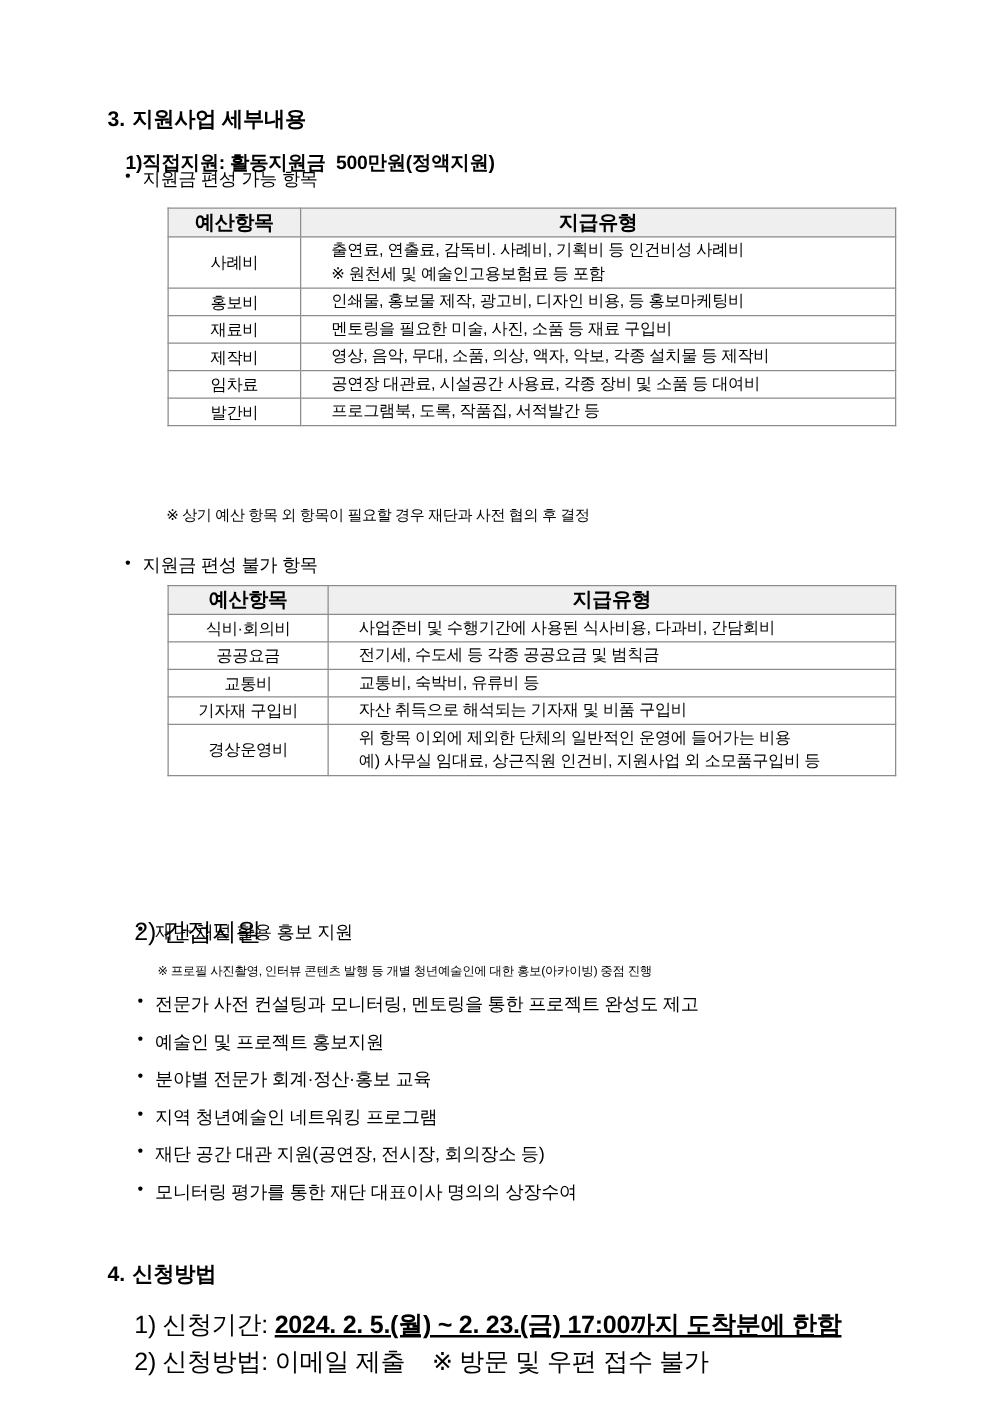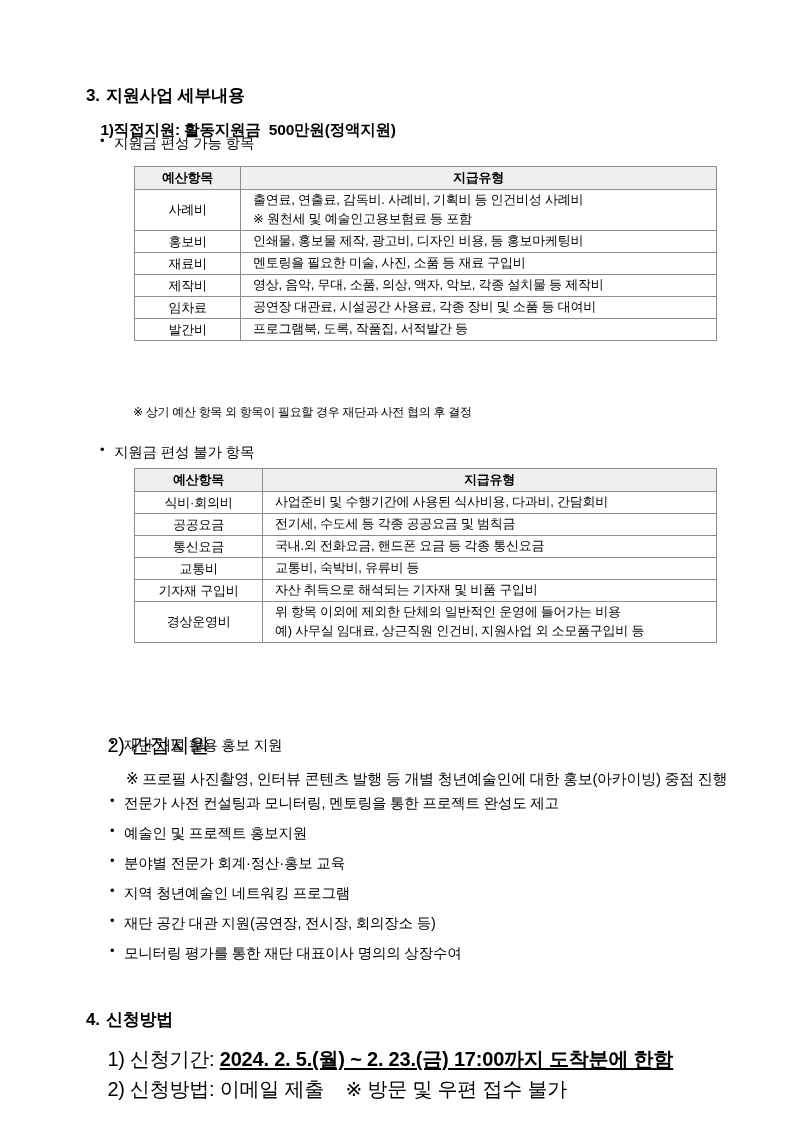--- a/index.html
+++ b/index.html
@@ -56,21 +56,21 @@
     font-size: 13px;
   }
 
   .note {
     font-size: 12px;
     letter-spacing: -0.3px;
     white-space: pre;
   }
 
   .note-sm {
-    font-size: 15px;
+    font-size: 10px;
     letter-spacing: -0.3px;
     white-space: pre;
   }
 
   
   table.budget {
     border-collapse: collapse;
     table-layout: fixed;
     font-size: 13px;
     letter-spacing: -0.25px;
@@ -79,29 +79,29 @@
   table.budget td {
     border: 1px solid #8c8c8c;
     padding: 0;
     vertical-align: middle;
   }
   table.budget thead th {
     background: #efefef;
     font-weight: bold;
     text-align: center;
     height: 22px;
-    font-size: 13px;
+    font-size: 16px;
   }
   table.budget td.cat {
     text-align: center;
     white-space: pre;
   }
   table.budget td.desc {
     text-align: left;
-    padding-left: 12px;
+    padding-left: 24px;
     white-space: pre-line;
     line-height: 1.45;
   }
   .r1 { height: 21px; }
   .r2 { height: 40px; }
 
   
   .abs { position: absolute; }
 
   .underline-bold {
@@ -192,24 +192,20 @@
       <tbody>
           <tr class="r1">
             <td class="cat r1">식비·회의비</td>
             <td class="desc">사업준비 및 수행기간에 사용된 식사비용, 다과비, 간담회비</td>
           </tr>
           <tr class="r1">
             <td class="cat r1">공공요금</td>
             <td class="desc">전기세, 수도세 등 각종 공공요금 및 범칙금</td>
           </tr>
           <tr class="r1">
-            <td class="cat r1">통신요금</td>
-            <td class="desc">국내.외 전화요금, 핸드폰 요금 등 각종 통신요금</td>
-          </tr>
-          <tr class="r1">
             <td class="cat r1">교통비</td>
             <td class="desc">교통비, 숙박비, 유류비 등</td>
           </tr>
           <tr class="r1">
             <td class="cat r1">기자재 구입비</td>
             <td class="desc">자산 취득으로 해석되는 기자재 및 비품 구입비</td>
           </tr>
           <tr class="r2">
             <td class="cat r2">경상운영비</td>
             <td class="desc">위 항목 이외에 제외한 단체의 일반적인 운영에 들어가는 비용

